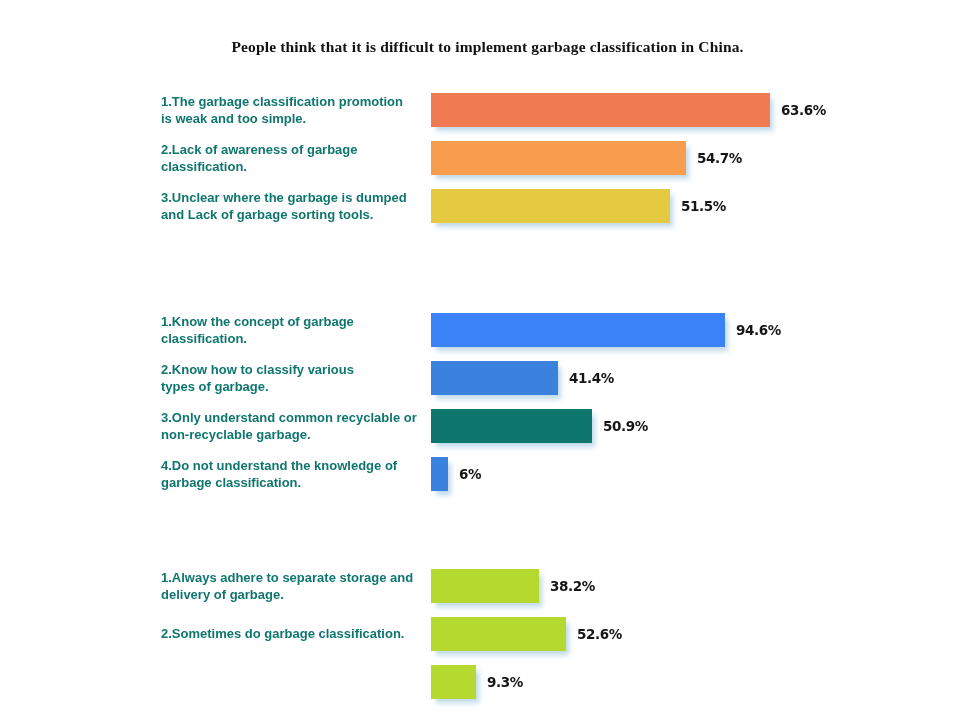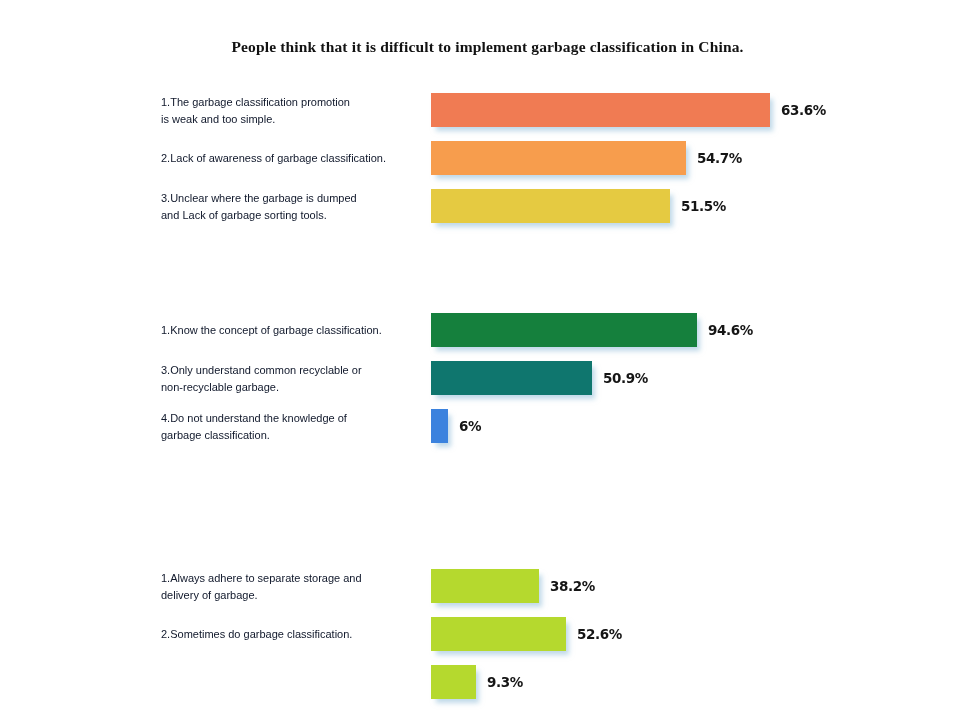--- a/index.html
+++ b/index.html
@@ -53,24 +53,25 @@
     height: 48px;
   }
 
   
   .row-label {
     position: absolute;
     left: 161px;
     top: 50%;
     transform: translateY(-50%);
     width: 262px;
-    font-size: 11px;
+    font-size: 13px;
     line-height: 16.5px;
-    color: #0f172a;
+    color: #0f766e;
     white-space: pre-line;
+    font-weight: bold;
   }
   .row-label.justify {
     text-align: justify;
     text-align-last: left;
   }
 
   
   .bar-track {
     position: absolute;
     left: 431px;
@@ -129,22 +130,31 @@
           <div class="bar-fill" style="width: 239px; background: rgb(229, 202, 65);">
             <div class="bar-value">51.5%</div>
           </div>
         </div>
       </div>
     </div>
   <div class="bar-group" id="group-1">
       <div class="bar-row">
         <div class="row-label">1.Know the concept of garbage classification.</div>
         <div class="bar-track">
-          <div class="bar-fill" style="width: 266px; background: #15803d;">
+          <div class="bar-fill" style="width: 294px; background: #3b82f6;">
             <div class="bar-value">94.6%</div>
+          </div>
+        </div>
+      </div>
+      <div class="bar-row">
+        <div class="row-label justify">2.Know how to classify various
+types of garbage.</div>
+        <div class="bar-track">
+          <div class="bar-fill" style="width: 127px; background: rgb(59, 130, 222);">
+            <div class="bar-value">41.4%</div>
           </div>
         </div>
       </div>
       <div class="bar-row">
         <div class="row-label justify">3.Only understand common recyclable or
 non-recyclable garbage.</div>
         <div class="bar-track">
           <div class="bar-fill" style="width: 161px; background: #0f766e;">
             <div class="bar-value">50.9%</div>
           </div>

